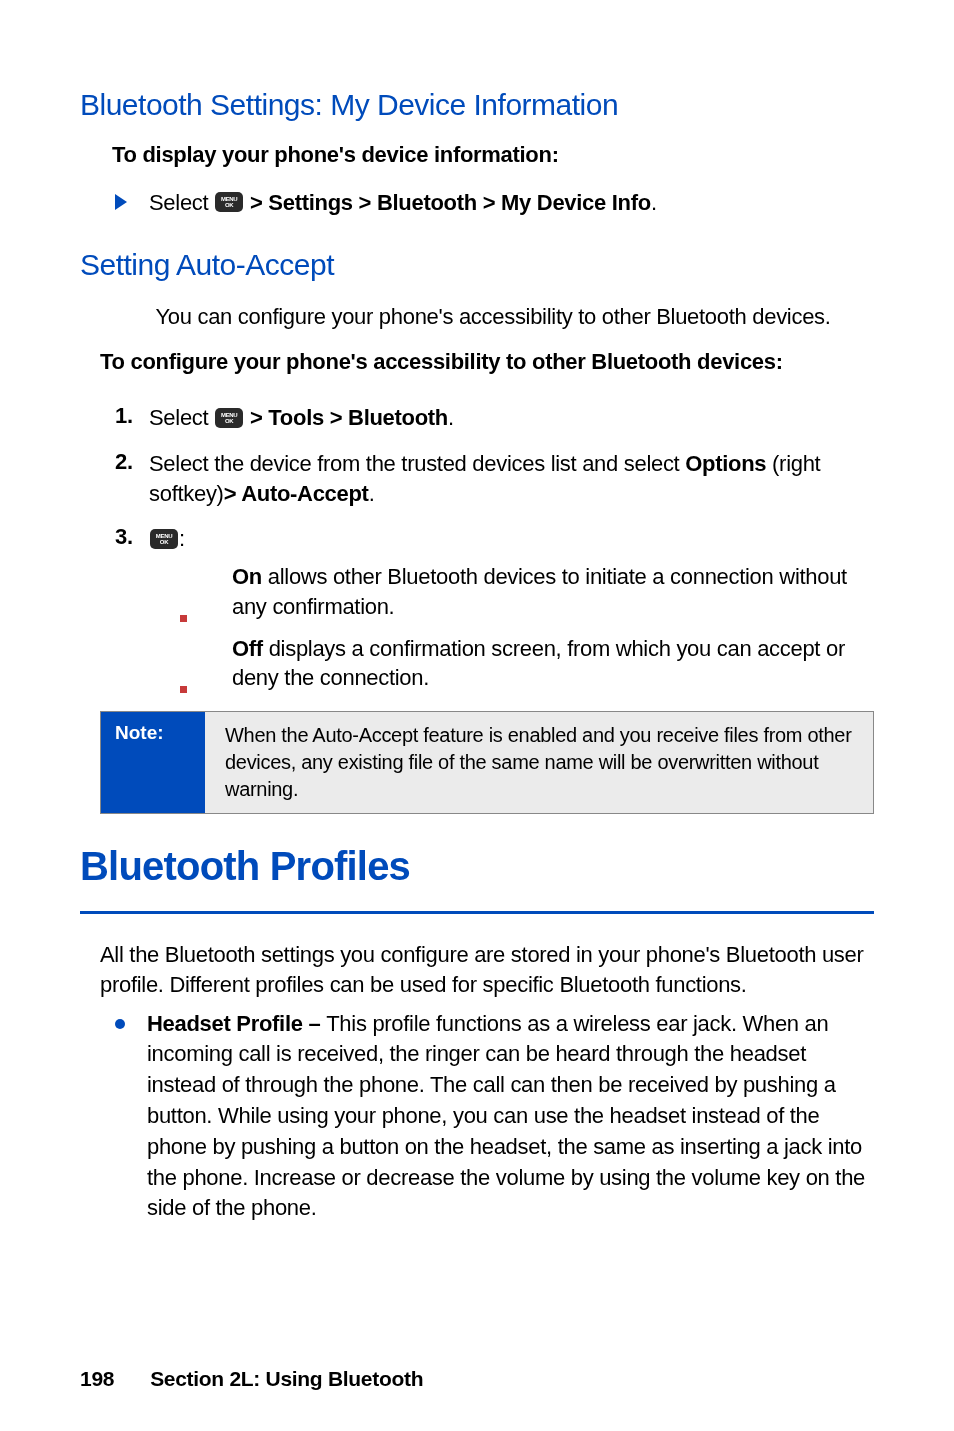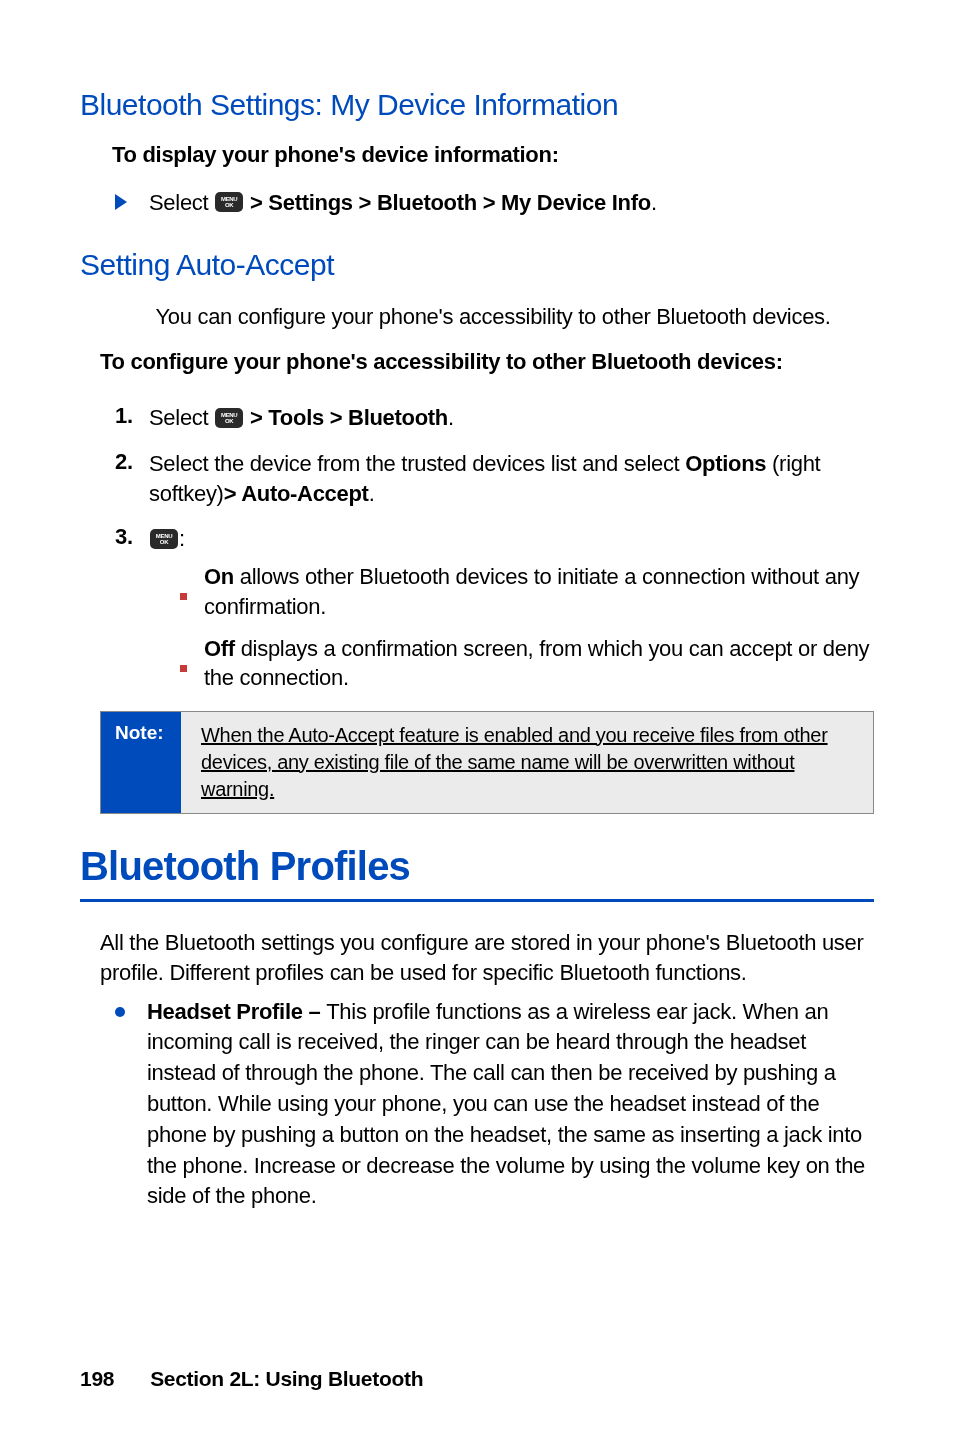--- a/index.html
+++ b/index.html
@@ -101,21 +101,22 @@
       top: -2px;
       margin: 0 1px;
     }
     .sub-bullets {
       margin-left: 100px;
       margin-top: 6px;
     }
     .sub-bullet {
       display: flex;
       margin-bottom: 12px;
-      align-items: center;
+      align-items: flex-end;
+      gap: 28px;
     }
     .sq-bullet {
       width: 7px;
       height: 7px;
       background: #c73a3a;
       margin-top: 10px;
       margin-right: 17px;
       flex-shrink: 0;
     }
     .sub-text {
@@ -129,39 +130,38 @@
       margin-top: 18px;
       margin-bottom: 30px;
       border: 1px solid #888;
     }
     .note-label {
       background: #004bbb;
       color: #fff;
       font-size: 19px;
       font-weight: bold;
       padding: 10px 14px;
-      width: 80px;
+      width: 104px;
       flex-shrink: 0;
     }
     .note-text {
       background: #ebebeb;
       padding: 10px 14px 10px 20px;
       font-size: 20px;
       letter-spacing: -0.3px;
       line-height: 1.35;
       flex: 1;
-      text-decoration: underline;
     }
     .h1 {
       color: #004bbb;
       font-size: 40px;
       font-weight: bold;
       letter-spacing: -0.8px;
       border-bottom: 3px solid #004bbb;
-      padding-bottom: 10px;
+      padding-bottom: 22px;
       margin-bottom: 26px;
     }
     .profile-para {
       font-size: 22px;
       letter-spacing: -0.3px;
       margin-left: 20px;
       line-height: 1.38;
       margin-bottom: 8px;
     }
     .dot-row {

